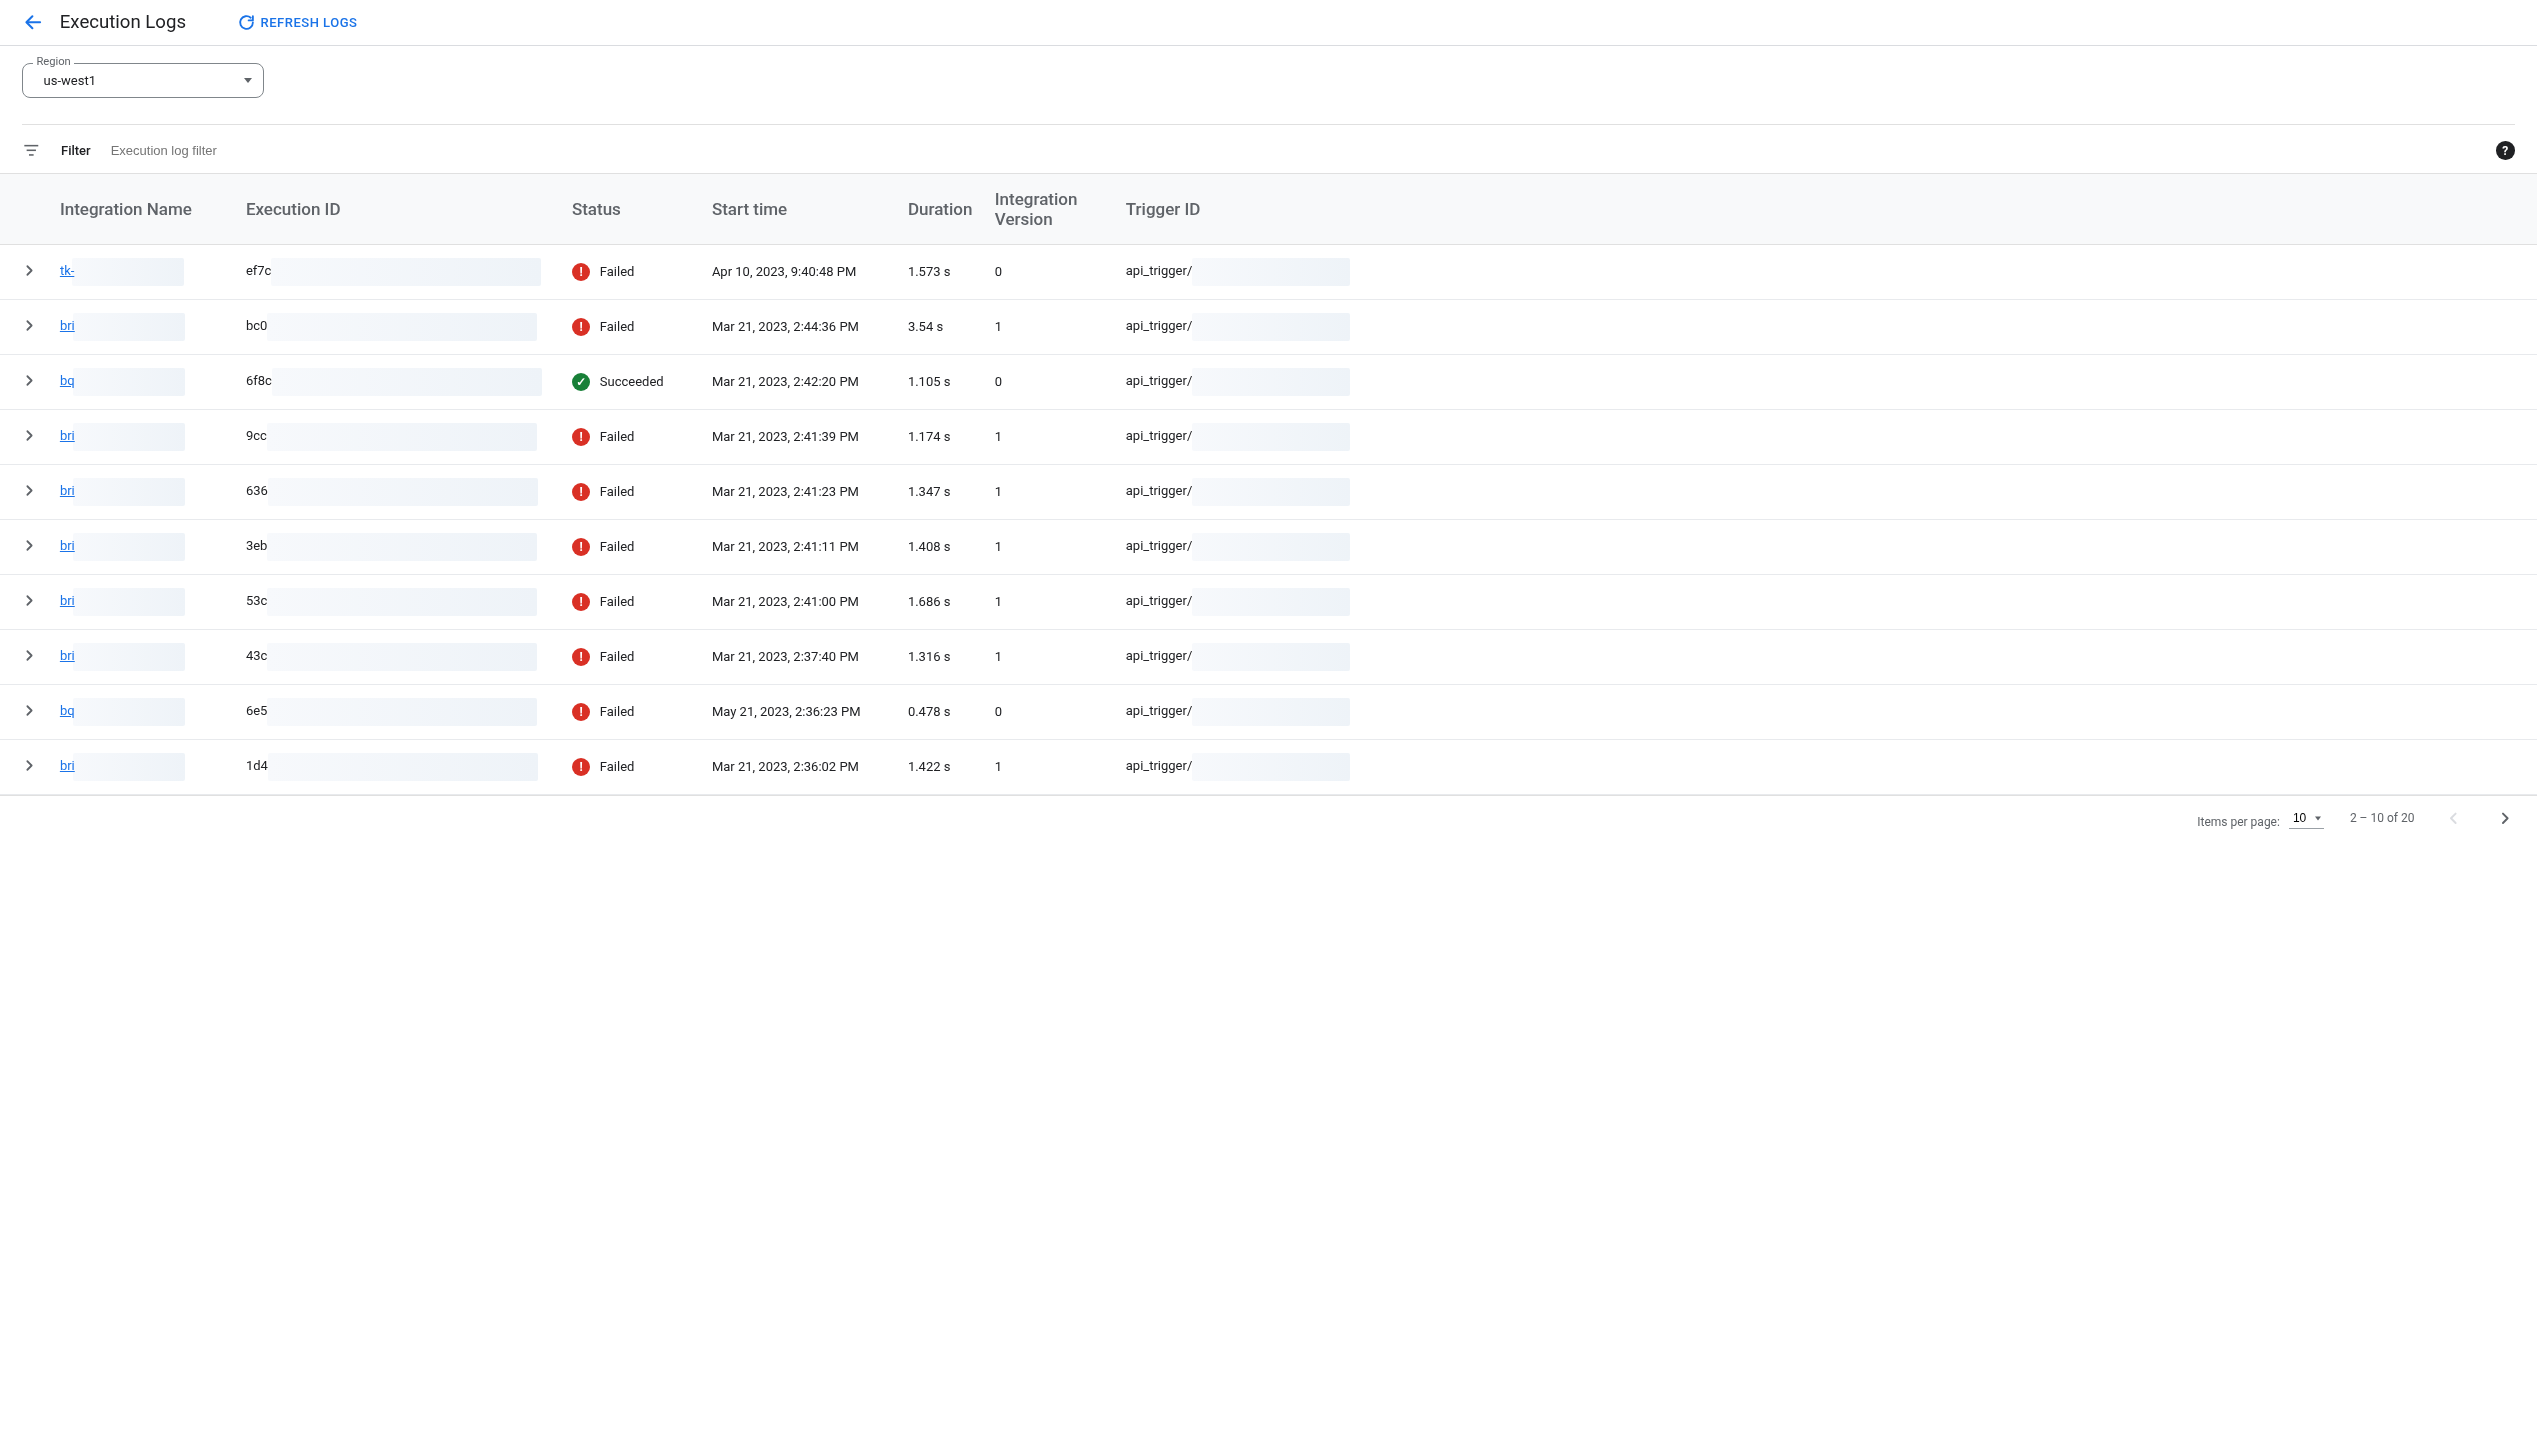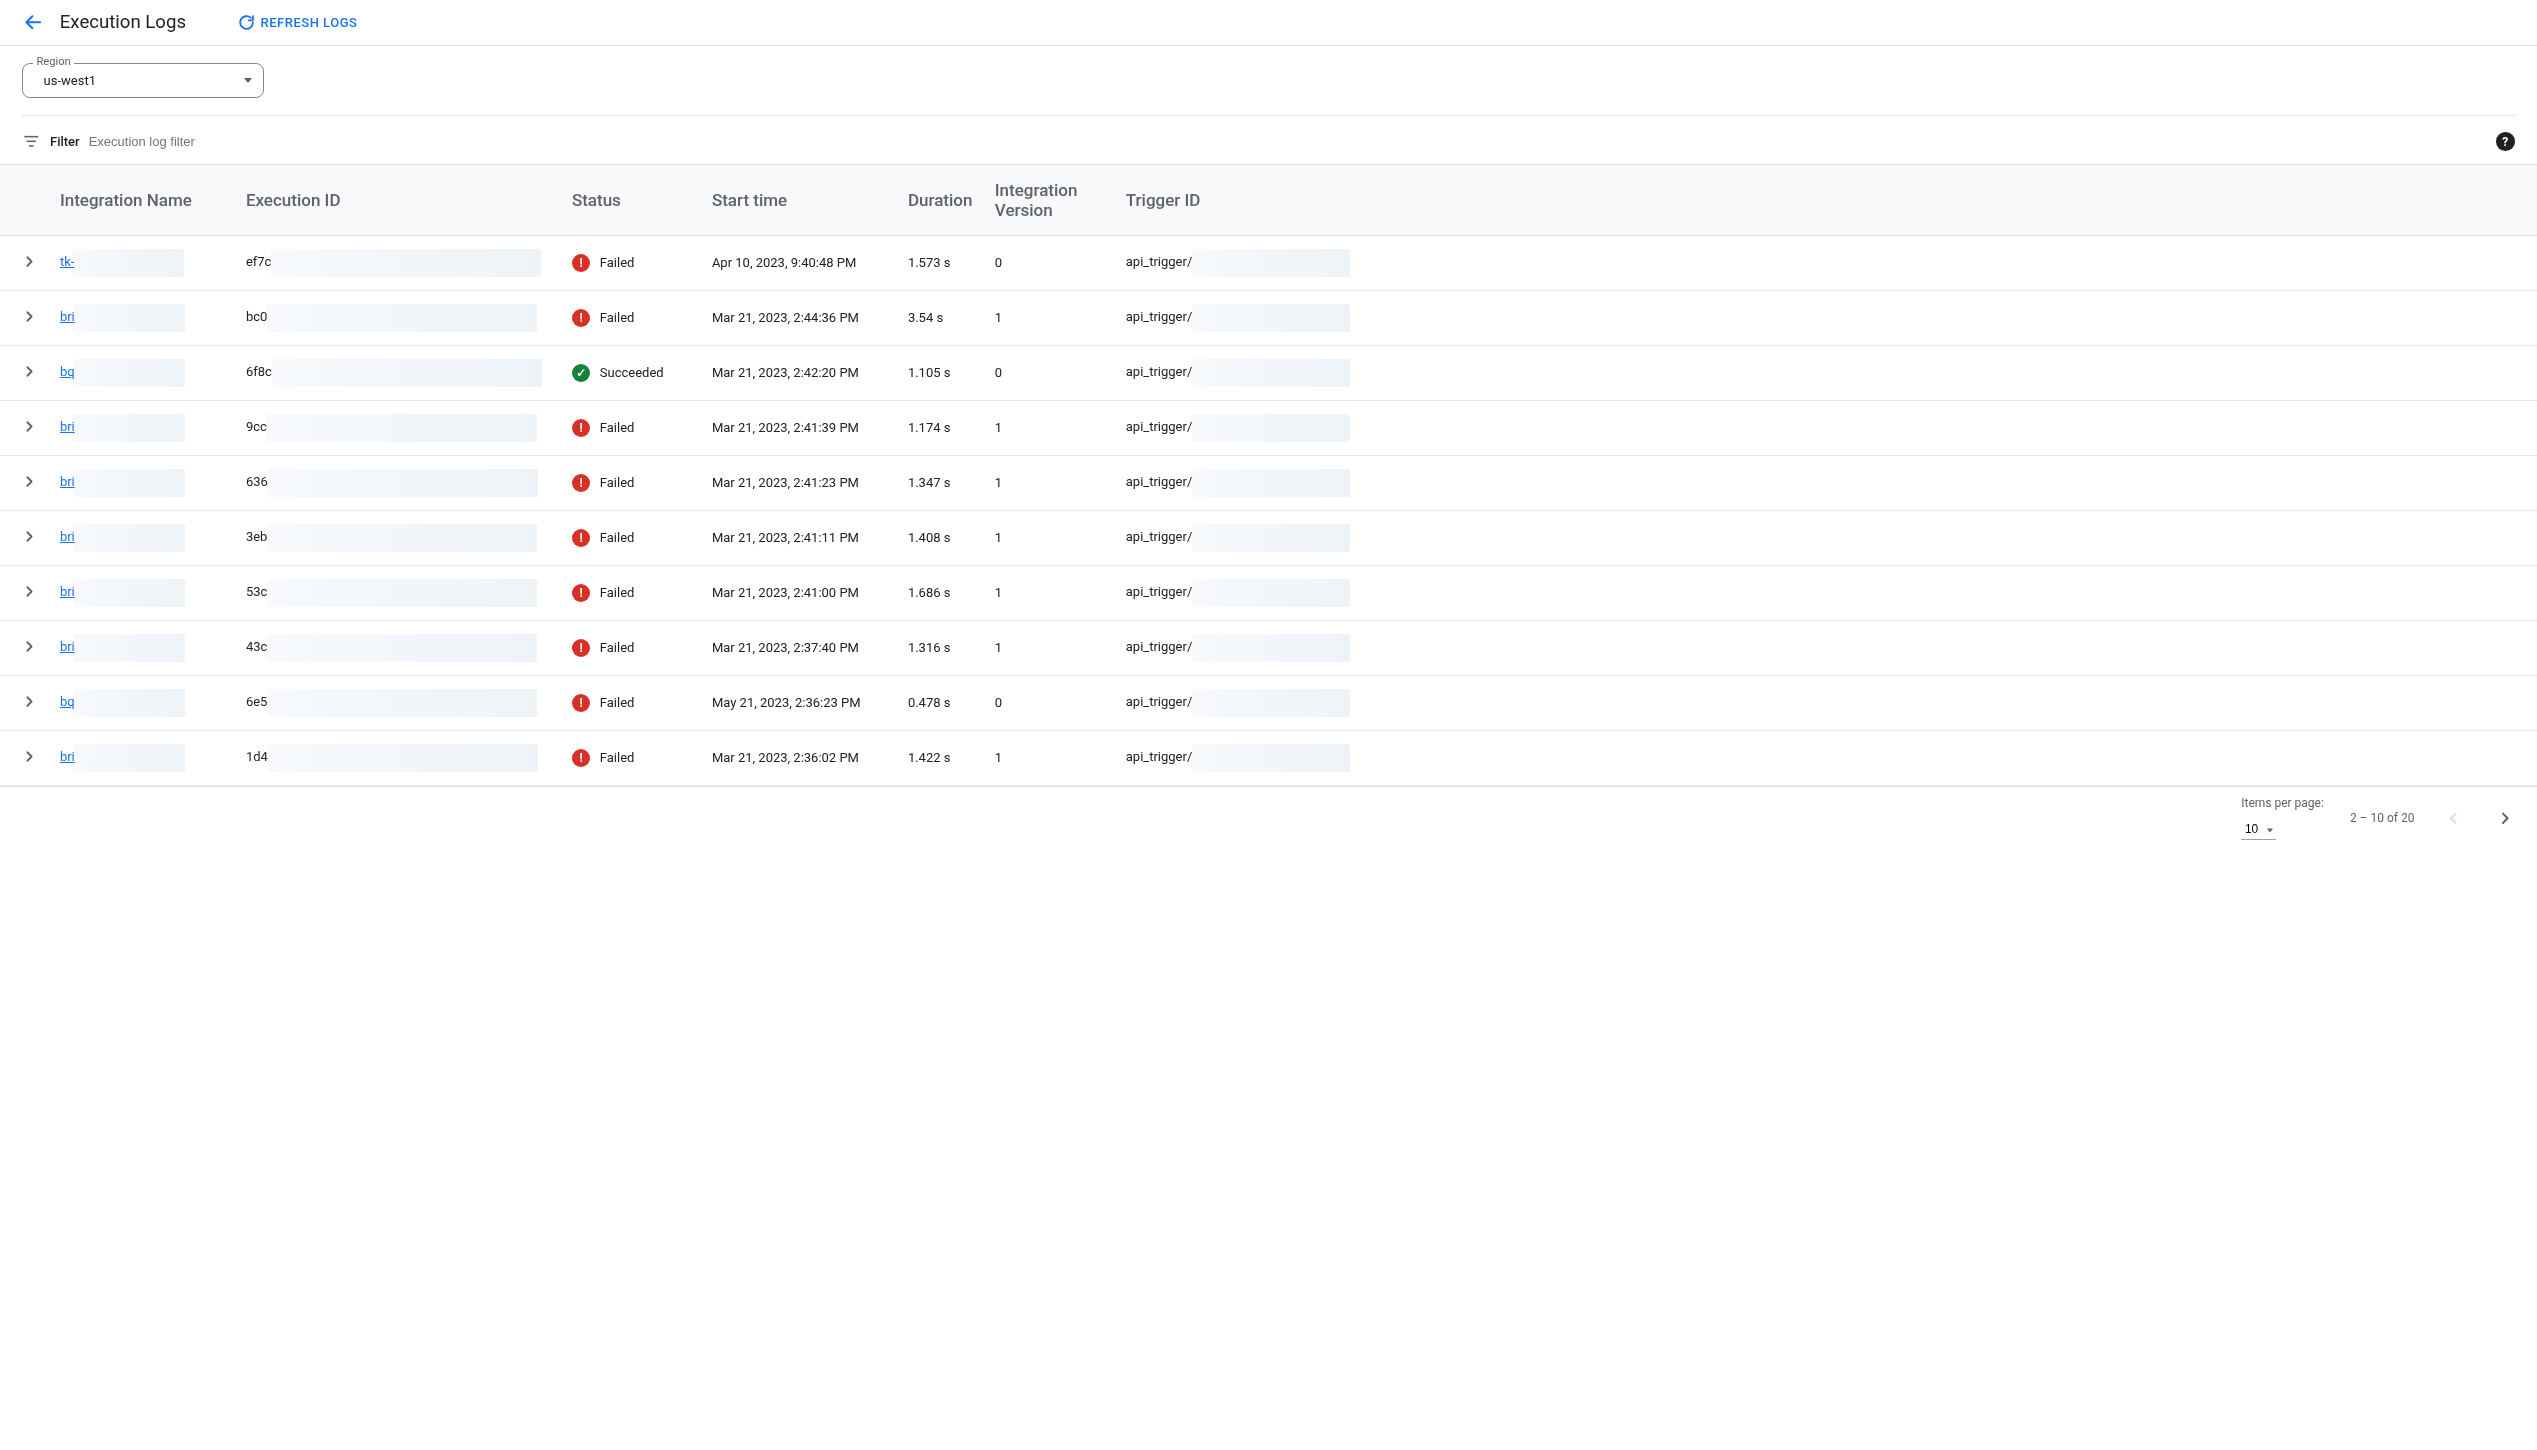--- a/index.html
+++ b/index.html
@@ -62,23 +62,23 @@
   .dropdown-arrow {
     width:0;height:0;
     border-left:4.7px solid transparent;
     border-right:4.7px solid transparent;
     border-top:5.6px solid #5f6368;
   }
   .filter-bar {
     display:flex;
     align-items:center;
     padding: 17px 22.4px 13px 22.4px;
-    gap: 9px;
+    gap: 20px;
     border-bottom:0.9px solid #e0e0e0;
-    margin-top:17px;
+    margin-top:26px;
     position:relative;
   }
   .filter-bar::before{
     content:"";
     position:absolute;
     left:22.4px; right:22.4px; top:0;
     border-top:0.9px solid #e0e0e0;
   }
   .filter-label { font-weight:500; font-size:13px; }
   .filter-input {
@@ -157,21 +157,21 @@
     display:flex;
     align-items:center;
     justify-content:flex-end;
     gap:26px;
     padding:9.3px 18.6px;
     font-size:12px;
     color:#5f6368;
     border-top:0.9px solid #e0e0e0;
   }
   .paginator .per-page {
-    display:flex;align-items:flex-start;gap:9.3px;flex-direction:column;
+    display:flex;align-items:flex-end;gap:9.3px;
   }
   .paginator select {
     border:none;border-bottom:0.9px solid #9aa0a6;
     padding:2.8px 17px 2.8px 3.7px;
     font-size:12px;
     background:transparent;
     appearance:none;
     position:relative;
   }
   .select-wrap{position:relative;display:inline-block;}

